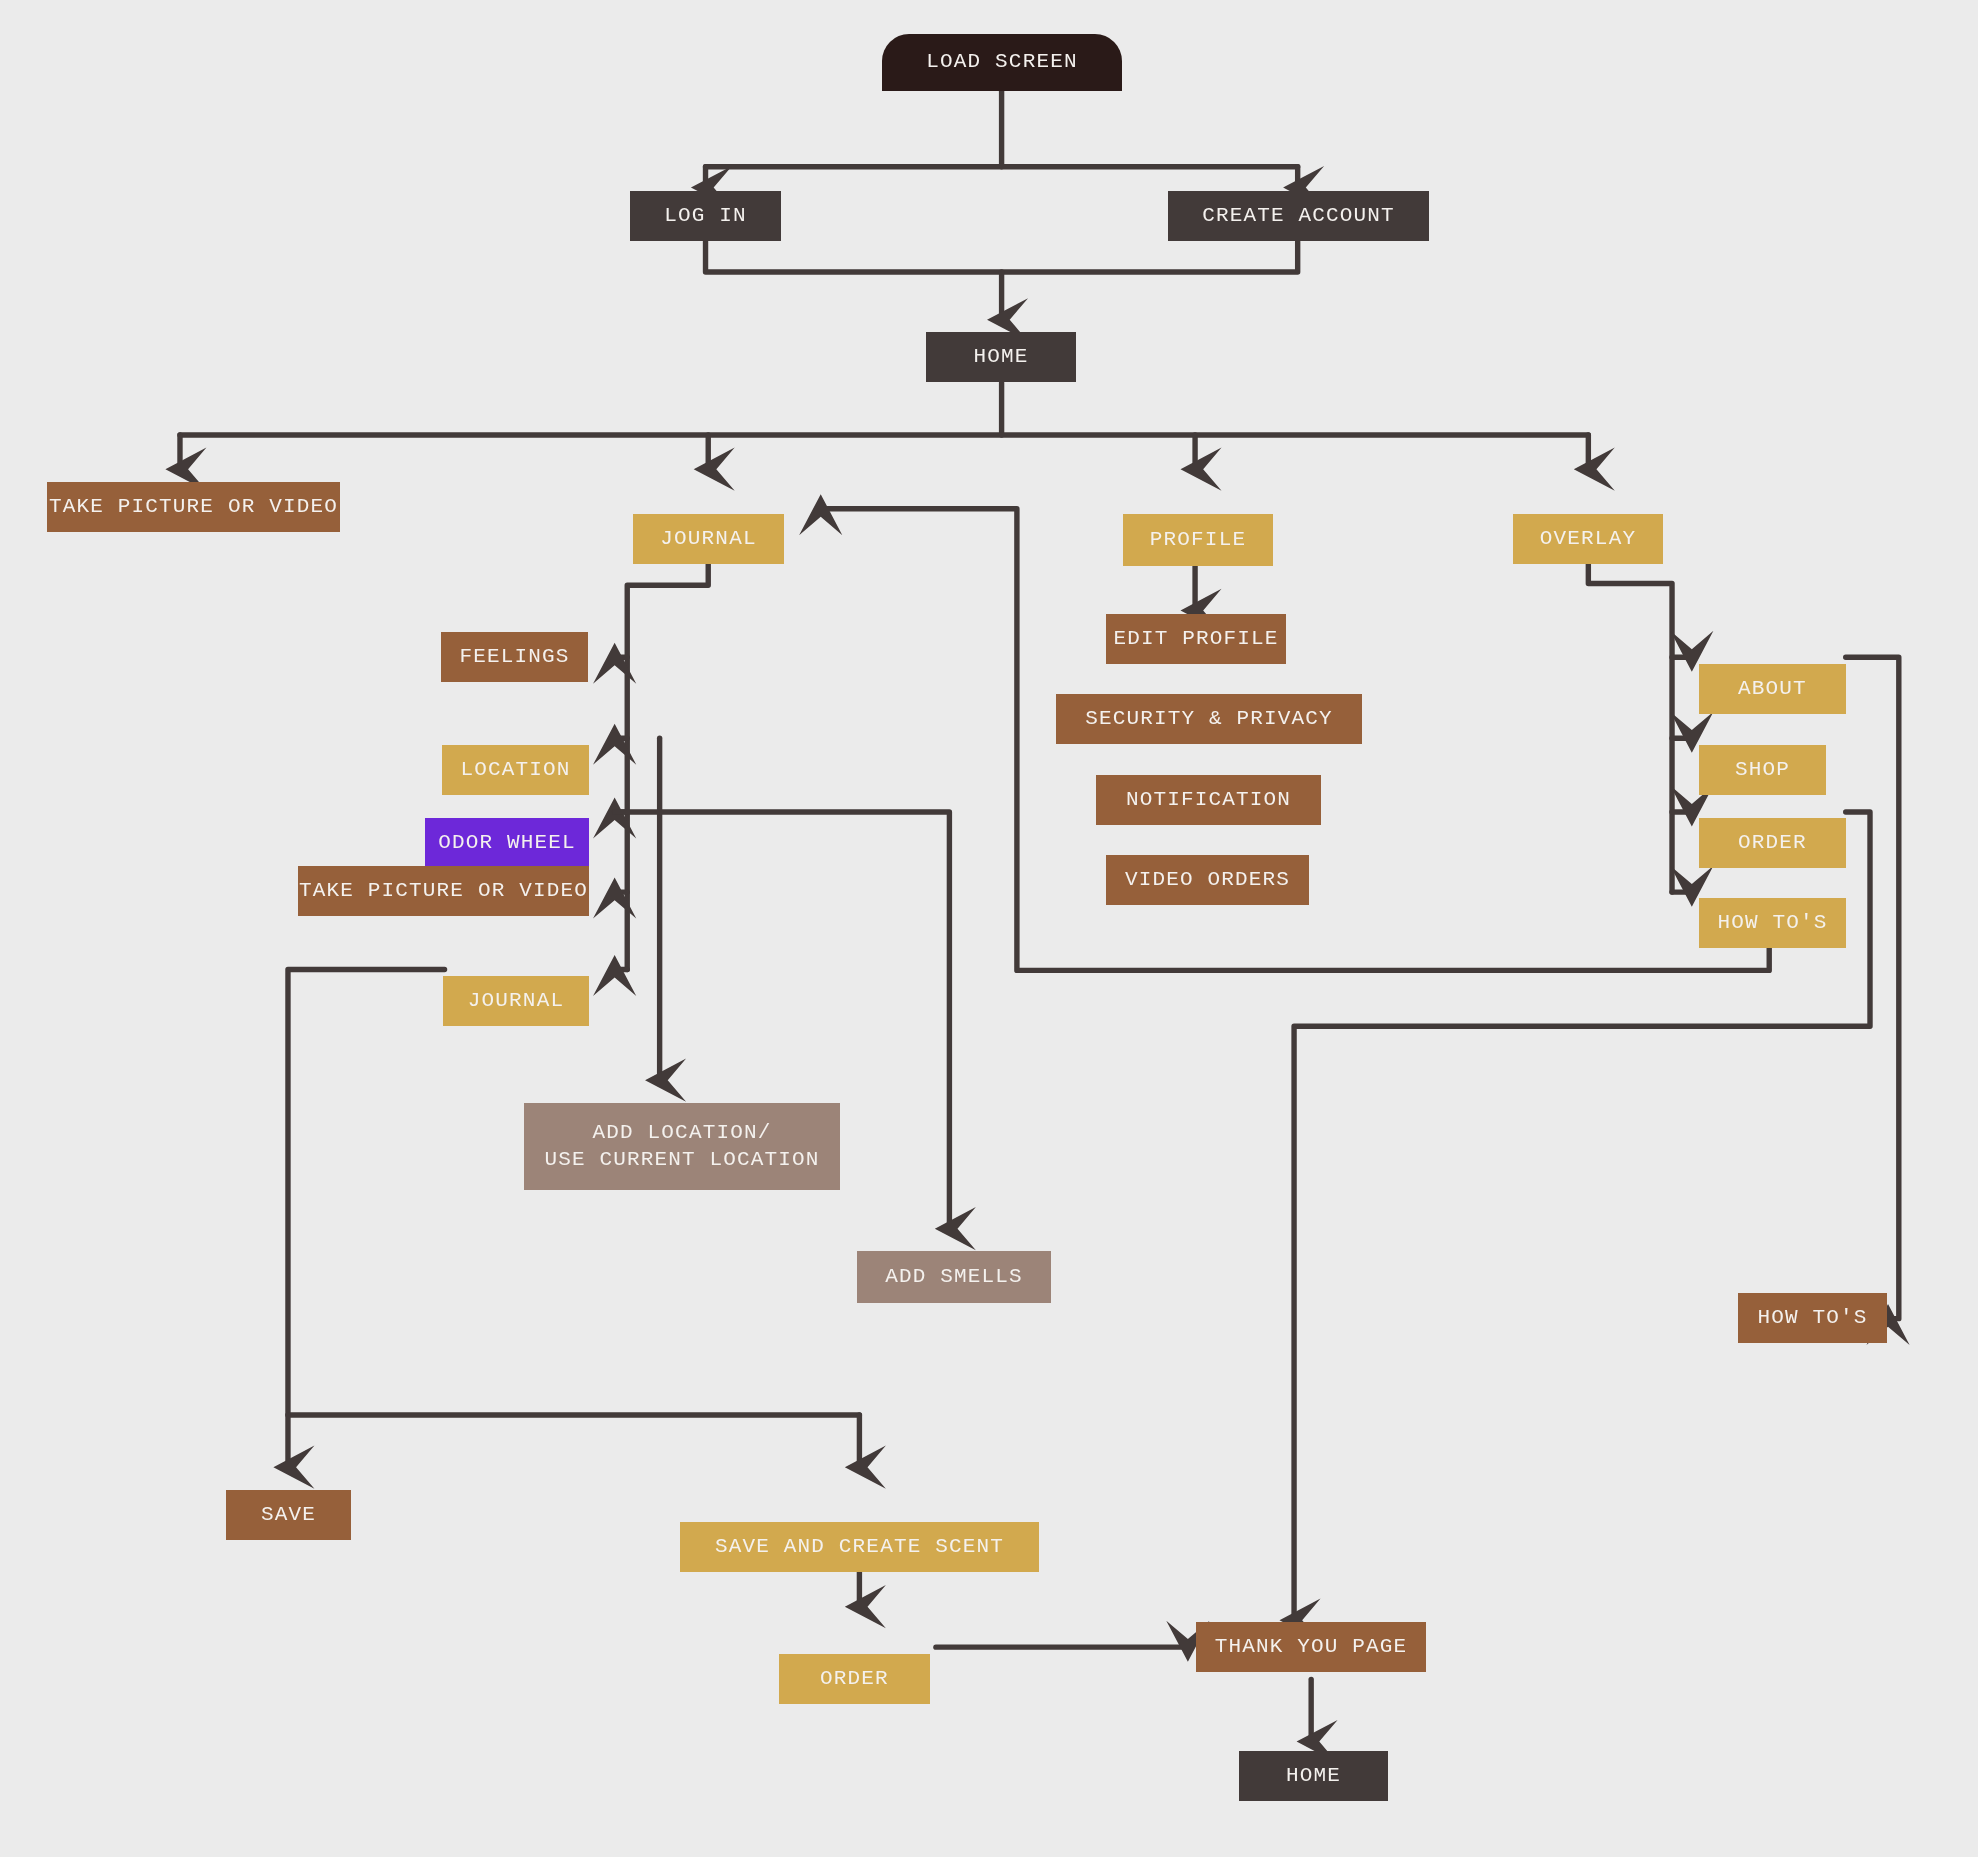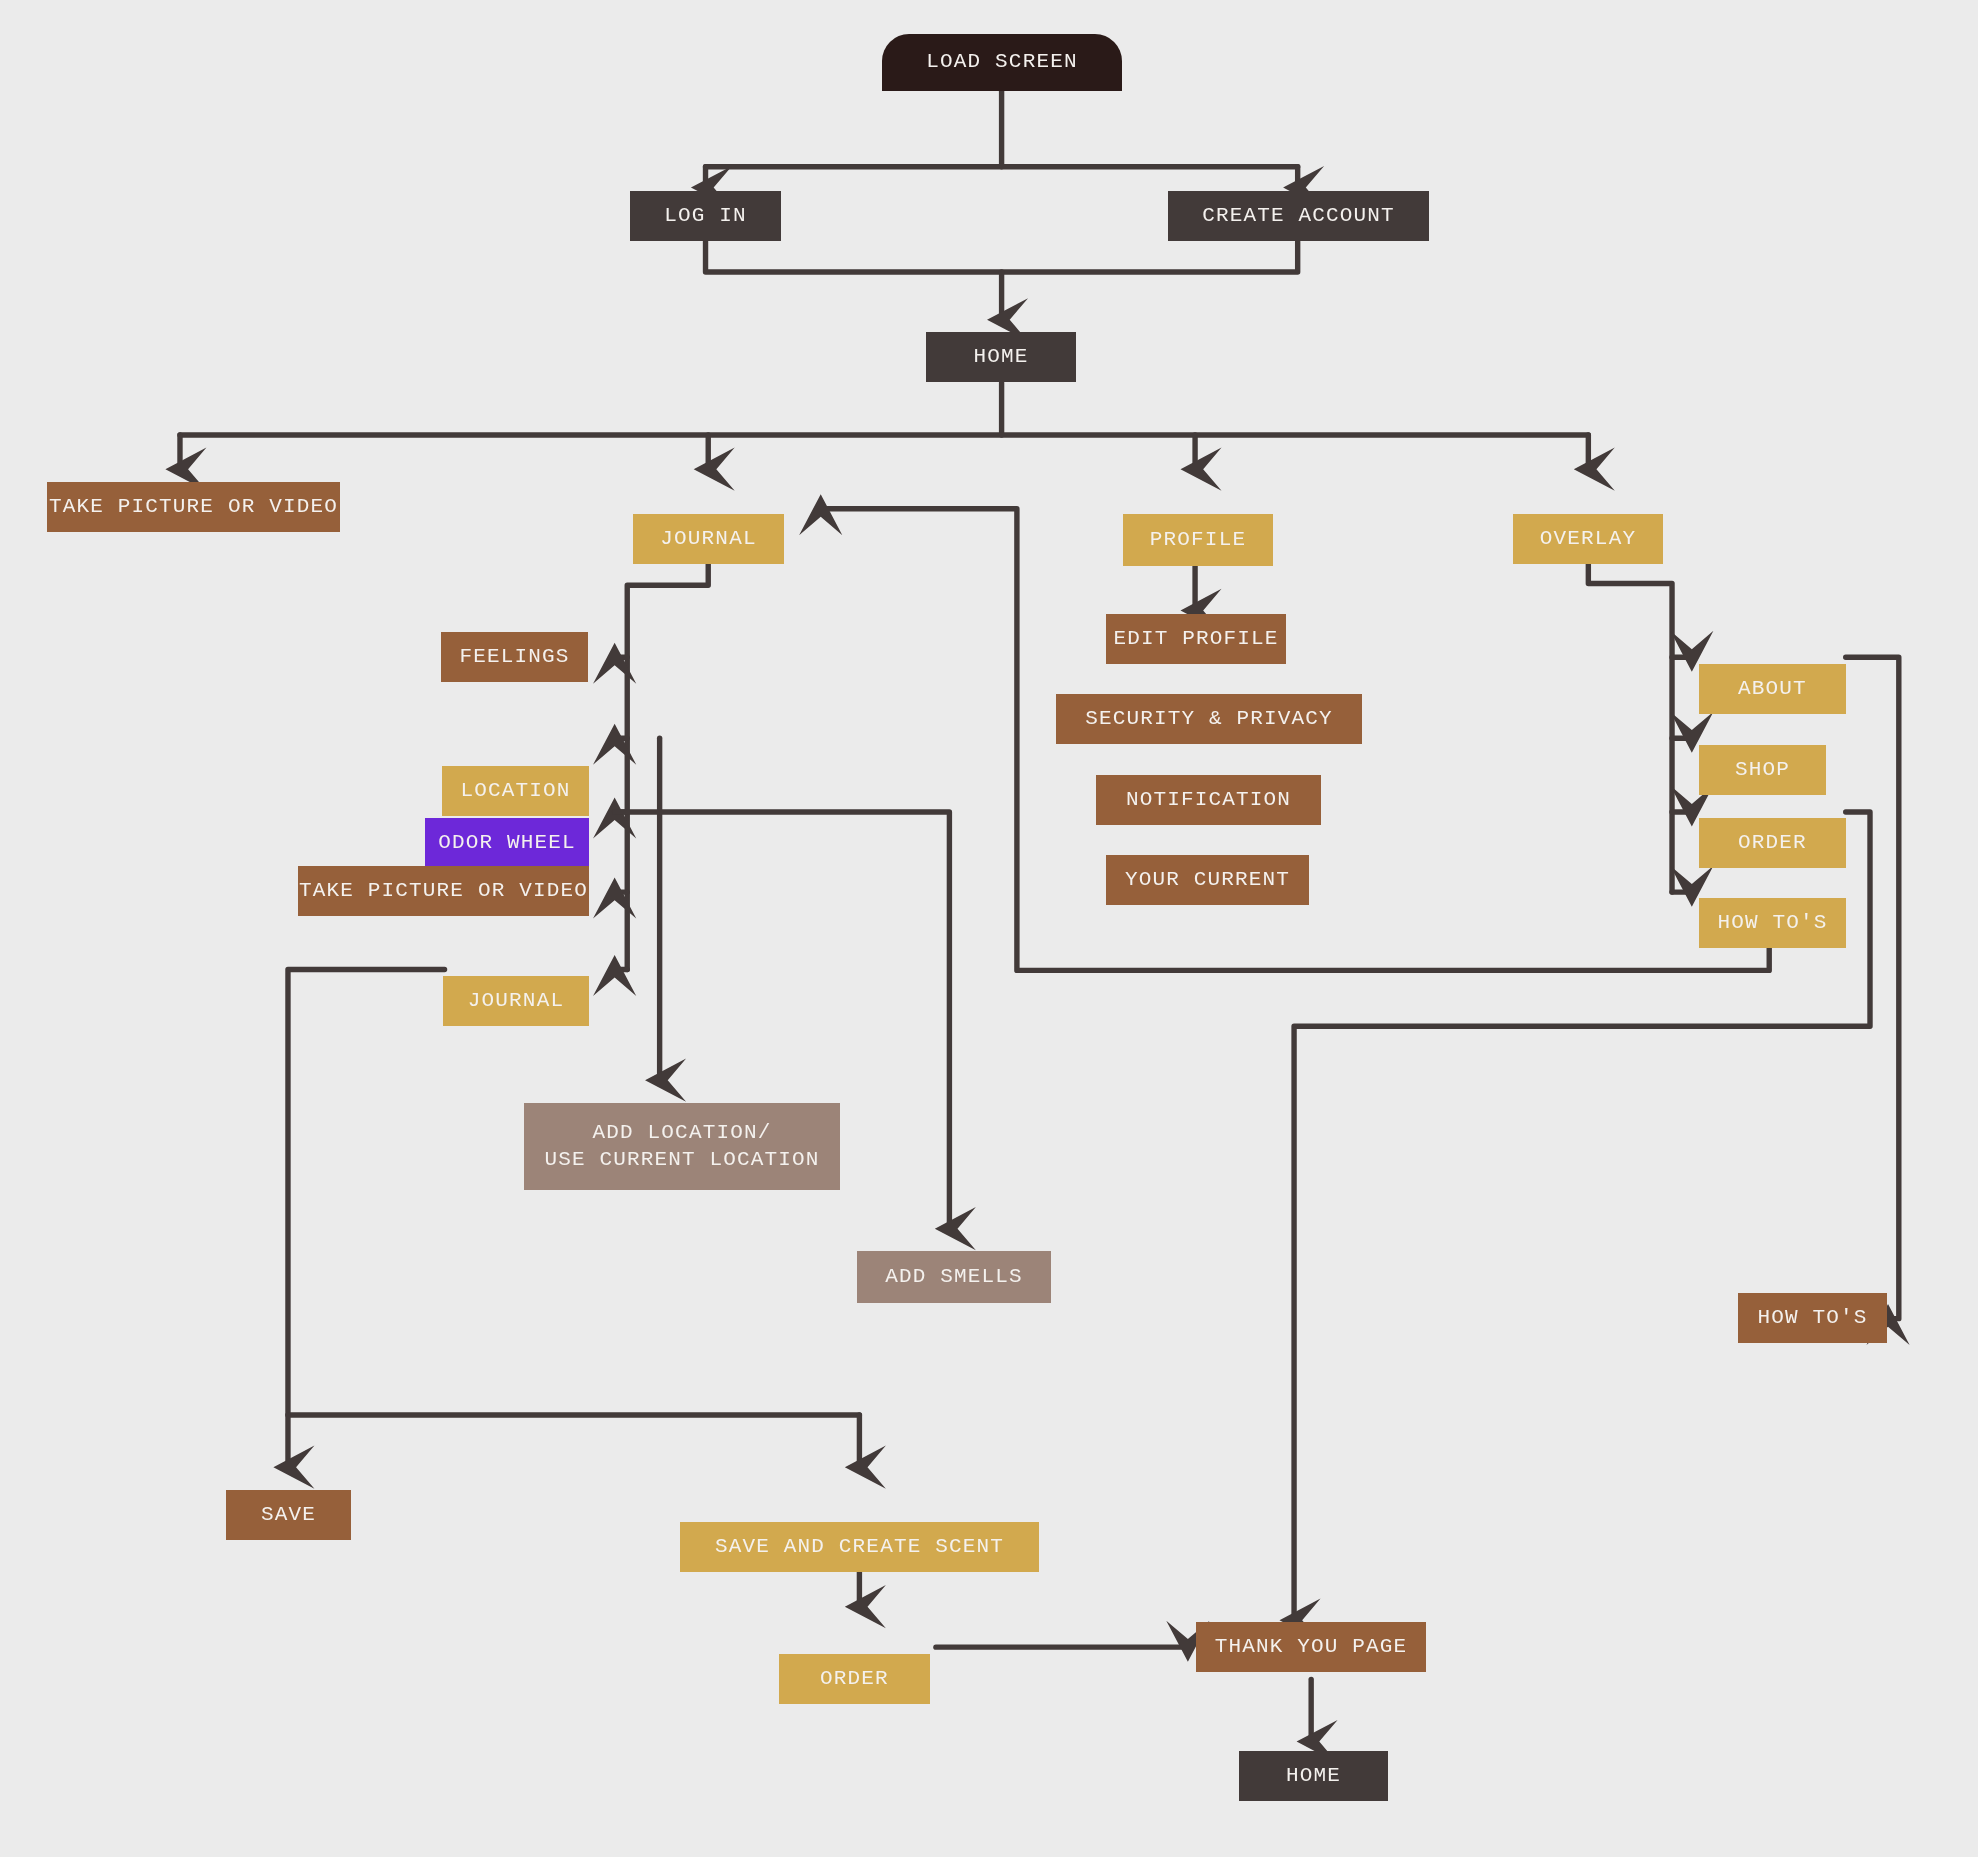--- a/index.html
+++ b/index.html
@@ -151,21 +151,21 @@
   </div>
 
   <div class="node n-tan" style="left: 1513px; top: 482px; width: 150px; height: 50px; background: rgb(210, 169, 78);">
     <span>OVERLAY</span>
   </div>
 
   <div class="node n-brown" style="left: 441px; top: 632px; width: 147px; height: 50px; background: rgb(150, 96, 58);">
     <span>FEELINGS</span>
   </div>
 
-  <div class="node n-tan" style="left: 442px; top: 734px; width: 147px; height: 50px; background: rgb(210, 169, 78);">
+  <div class="node n-tan" style="left: 442px; top: 713px; width: 147px; height: 50px; background: rgb(210, 169, 78);">
     <span>LOCATION</span>
   </div>
 
   <div class="node n-tan" style="left: 425px; top: 786px; width: 164px; height: 50px; background: #6d28d9;">
     <span>ODOR WHEEL</span>
   </div>
 
   <div class="node n-brown" style="left: 298px; top: 866px; width: 291px; height: 50px; background: rgb(150, 96, 58);">
     <span>TAKE PICTURE OR VIDEO</span>
   </div>
@@ -180,21 +180,21 @@
 
   <div class="node n-brown" style="left: 1056px; top: 694px; width: 306px; height: 50px; background: rgb(150, 96, 58);">
     <span>SECURITY &amp; PRIVACY</span>
   </div>
 
   <div class="node n-brown" style="left: 1096px; top: 775px; width: 225px; height: 50px; background: rgb(150, 96, 58);">
     <span>NOTIFICATION</span>
   </div>
 
   <div class="node n-brown" style="left: 1106px; top: 855px; width: 203px; height: 50px; background: rgb(150, 96, 58);">
-    <span>YOUR CURRENT</span>
+    <span>VIDEO ORDERS</span>
   </div>
 
   <div class="node n-tan" style="left: 1699px; top: 632px; width: 147px; height: 50px; background: rgb(210, 169, 78);">
     <span>ABOUT</span>
   </div>
 
   <div class="node n-tan" style="left: 1699px; top: 713px; width: 127px; height: 50px; background: rgb(210, 169, 78);">
     <span>SHOP</span>
   </div>
 

